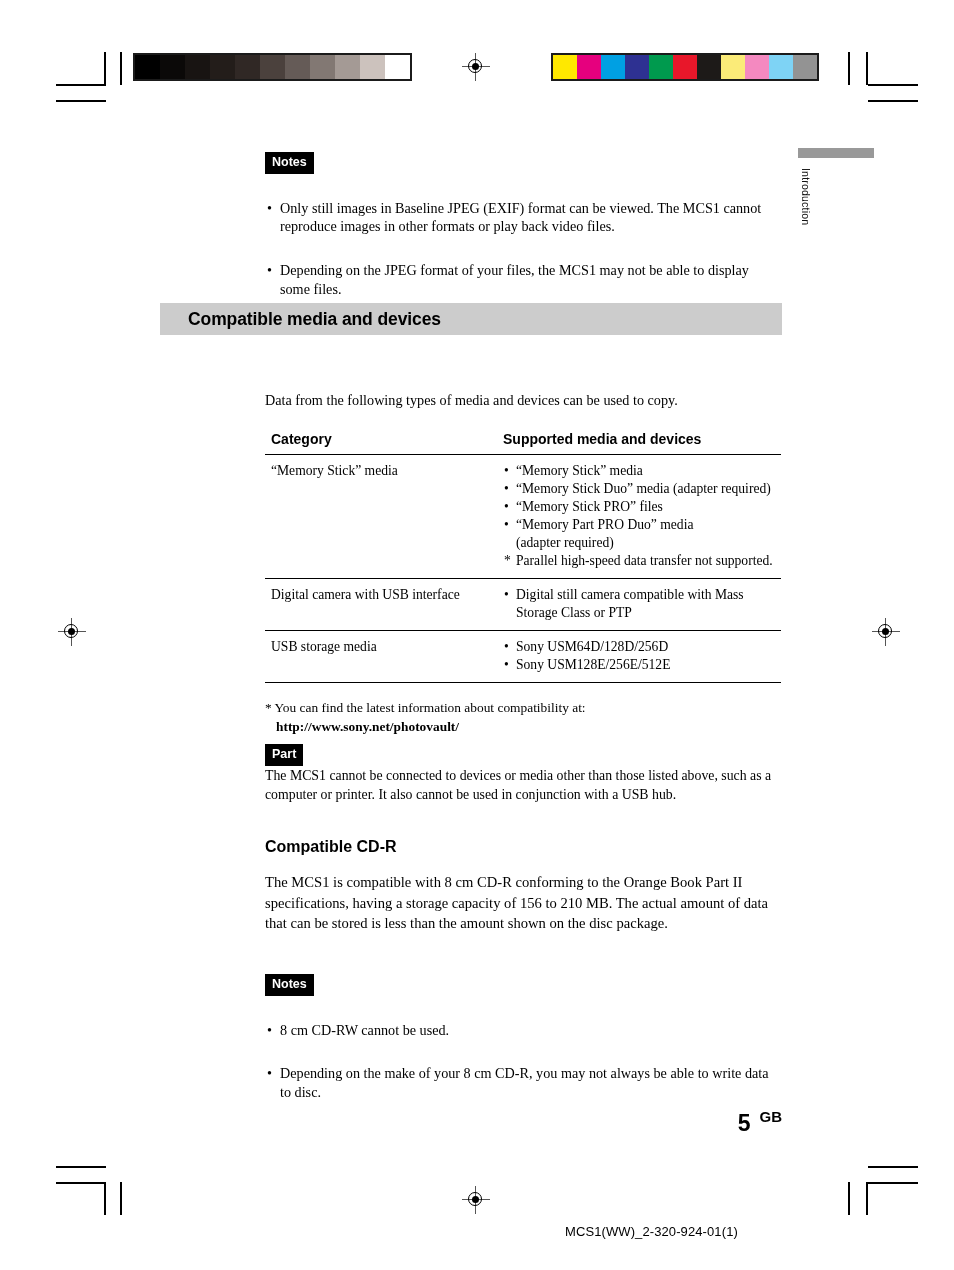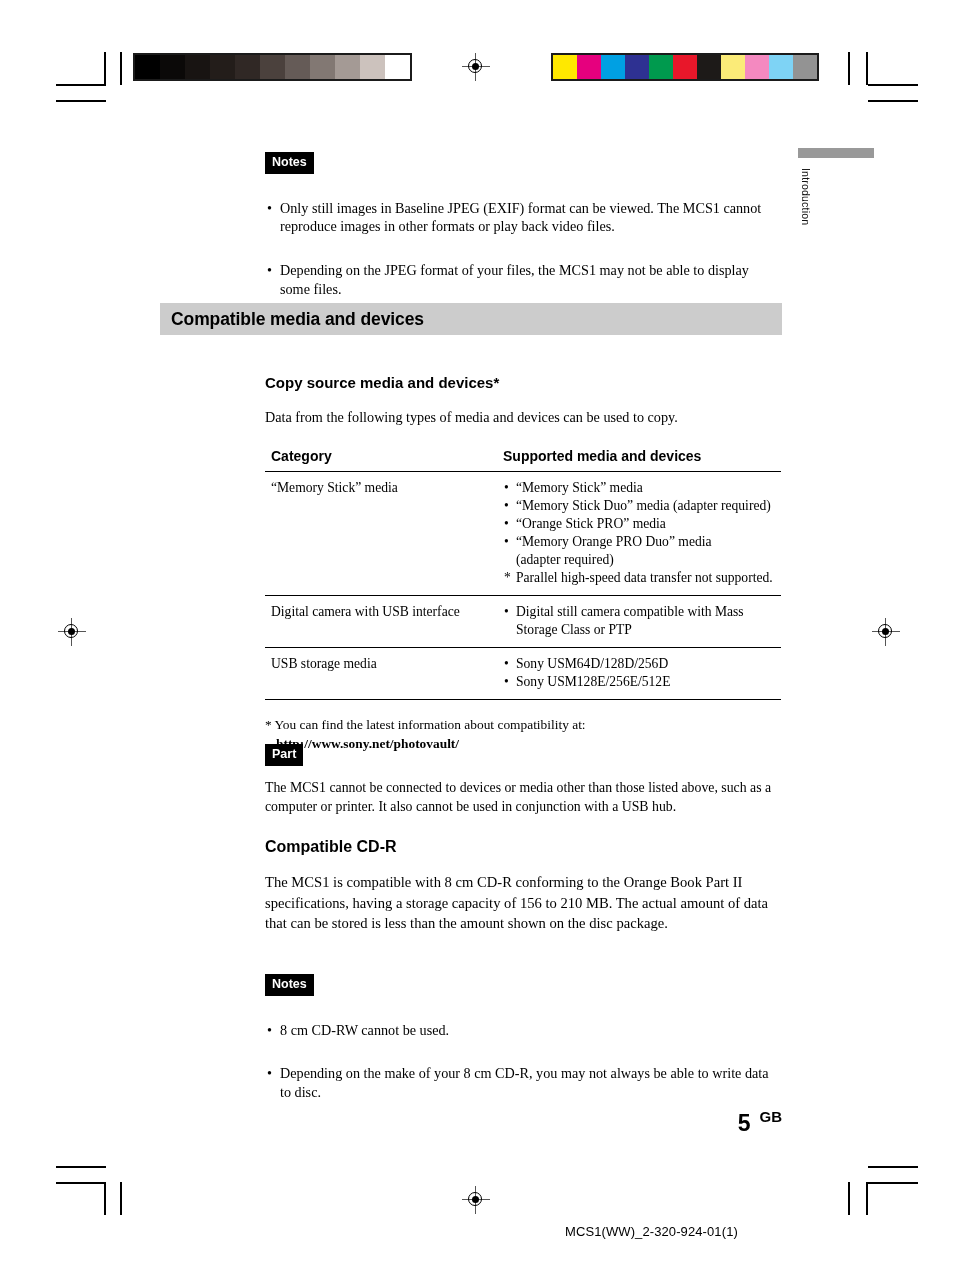--- a/index.html
+++ b/index.html
@@ -132,21 +132,21 @@
     position: absolute;
     left: 160px;
     top: 303px;
     width: 622px;
     height: 32px;
     background: #cccccc;
     display: flex;
     align-items: center;
   }
   .banner h1 {
-    margin: 0 0 0 11px;
+    margin: 0 0 0 28px;
     font-family: "Liberation Sans", sans-serif;
     font-size: 17.5px;
     font-weight: bold;
     letter-spacing: -0.1px;
   }
 
   h2.sub {
     margin: 0;
     font-family: "Liberation Sans", sans-serif;
     font-size: 15px;
@@ -329,40 +329,39 @@
       <li>Depending on the JPEG format of your files, the MCS1 may not be able to display some files.</li>
     </ul>
   </div>
 
   <div class="banner">
     <h1>Compatible media and devices</h1>
   </div>
 
   <div style="position:absolute; left:265px; top:374px; width:516px;">
 
-    <h2 class="sub">Copy source media and devices*</h2>
 
     <p class="body" style="margin-top:17px;">Data from the following types of media and devices can be used to copy.</p>
 
     <table class="media" style="margin-top:20px;">
       <thead>
         <tr>
           <th class="cat">Category</th>
           <th>Supported media and devices</th>
         </tr>
       </thead>
       <tbody>
         <tr>
           <td class="cat">“Memory Stick” media</td>
           <td>
             <ul>
               <li class="b">“Memory Stick” media</li>
               <li class="b">“Memory Stick Duo” media (adapter required)</li>
-              <li class="b">“Orange Stick PRO” media</li>
-              <li class="b">“Memory Orange PRO Duo” media</li>
+              <li class="b">“Memory Stick PRO” files</li>
+              <li class="b">“Memory Part PRO Duo” media</li>
               <li class="cont">(adapter required)</li>
               <li class="star">Parallel high-speed data transfer not supported.</li>
             </ul>
           </td>
         </tr>
         <tr>
           <td class="cat">Digital camera with USB interface</td>
           <td>
             <ul>
               <li class="b">Digital still camera compatible with Mass Storage Class or PTP</li>
@@ -382,21 +381,21 @@
     </table>
 
     <div class="footnote" style="margin-top:16px;">
       <span>* You can find the latest information about compatibility at:</span>
       <span class="url">http://www.sony.net/photovault/</span>
     </div>
   </div>
 
   <div style="position:absolute; left:265px; top:744px; width:516px;">
     <span class="notes-badge">Part</span>
-    <p class="body" style="margin-top:12px; font-size:13.8px;">The MCS1 cannot be connected to devices or media other than those listed above, such as a computer or printer. It also cannot be used in conjunction with a USB hub.</p>
+    <p class="body" style="margin-top:0; font-size:13.8px;">The MCS1 cannot be connected to devices or media other than those listed above, such as a computer or printer. It also cannot be used in conjunction with a USB hub.</p>
   </div>
 
   <div style="position:absolute; left:265px; top:838px; width:516px;">
     <h2 class="sub" style="font-size:16px;">Compatible CD-R</h2>
     <p class="body" style="margin-top:16px; font-size:14.6px; line-height:1.42;">The MCS1 is compatible with 8 cm CD-R conforming to the Orange Book Part II specifications, having a storage capacity of 156 to 210 MB. The actual amount of data that can be stored is less than the amount shown on the disc package.</p>
   </div>
 
   <div style="position:absolute; left:265px; top:974px; width:516px;">
     <span class="notes-badge">Notes</span>
     <ul class="bullet-list" style="margin-top:10px;">

